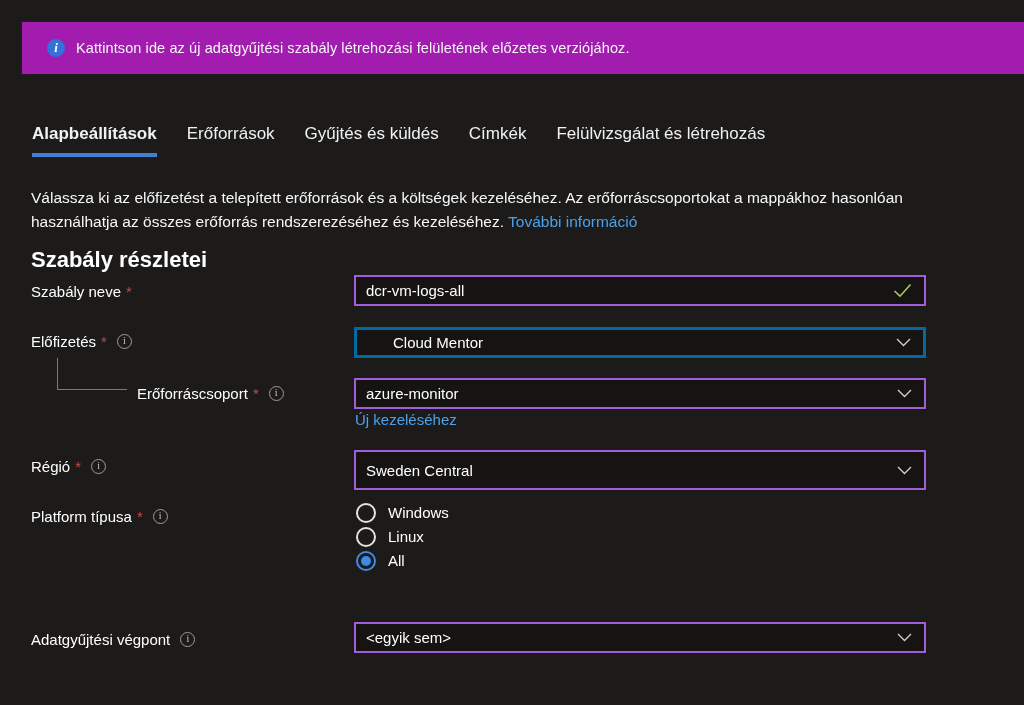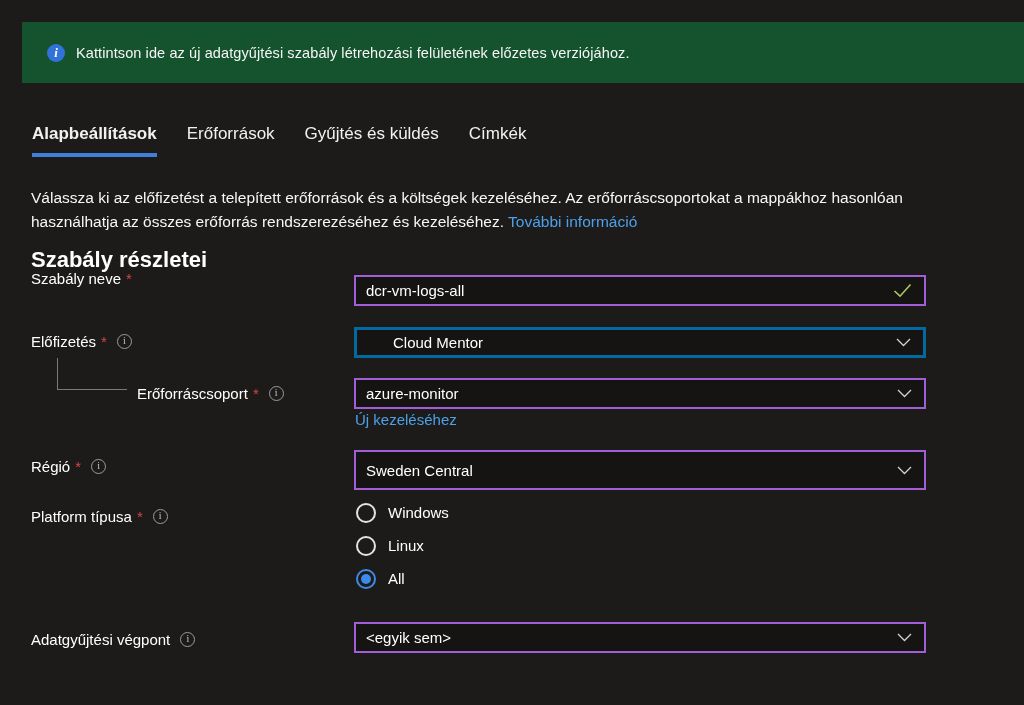--- a/index.html
+++ b/index.html
@@ -7,22 +7,22 @@
   body {
     background:#1c1b1a;
     color:#ffffff;
     font-family:"Liberation Sans", sans-serif;
     position:relative;
     overflow:hidden;
   }
 
   
   .banner {
-    position:absolute; left:22px; top:22px; width:1002px; height:61px;
-    background:#14532d;
+    position:absolute; left:22px; top:22px; width:1002px; height:52px;
+    background:#a21caf;
     display:flex; align-items:center;
     padding-left:25px;
     cursor:pointer;
   }
   .info-badge {
     width:18px; height:18px; border-radius:50%;
     background:#3273d9; color:#ffffff;
     display:flex; align-items:center; justify-content:center;
     font-family:"Liberation Serif", serif;
     font-size:13px; font-weight:bold; font-style:italic;
@@ -89,21 +89,21 @@
   .dropdown {
     display:flex; align-items:center; justify-content:space-between;
     padding:0 12px 0 10px;
     font-size:15px; color:#ffffff; cursor:pointer;
   }
   .dropdown.gray   { border:3px solid #0369a1;padding-left:36px; }
   .dropdown.purple { border:2px solid #a25dd8; }
   .chevron { flex:none; display:flex; margin-left:8px; }
 
   
-  #rule-name-label     { top:268px; }
+  #rule-name-label     { top:281px; }
   #rule-name-control   { top:275px; }
 
   #subscription-label  { top:331px; }
   #subscription-control{ top:327px; }
 
   .elbow {
     position:absolute; left:57px; top:358px; width:70px; height:32px;
     border-left:1px solid #7d7b79; border-bottom:1px solid #7d7b79;
   }
   #resource-group-label   { top:383px; left:137px; }
@@ -112,21 +112,21 @@
     position:absolute; left:355px; top:411px;
     font-size:15px;
   }
 
   #region-label   { top:456px; }
   #region-control { top:450px; height:40px; }
 
   #platform-label { top:506px; }
   .radio-group {
     position:absolute; left:356px; top:502px;
-    display:flex; flex-direction:column; gap:12px;justify-content:flex-end;
+    display:flex; flex-direction:column; gap:3px;justify-content:flex-end;
   }
   .radio-option {
     display:flex; align-items:center; gap:12px;
     height:21px; cursor:pointer;
   }
   .radio-circle {
     width:20px; height:20px; border-radius:50%;
     border:2px solid #e3e3e3; position:relative; flex:none;
   }
   .radio-option.selected .radio-circle { border-color:#3e8ae8; }
@@ -145,20 +145,21 @@
 <div class="banner">
   <span class="info-badge"></span>
   <span class="banner-text">Kattintson ide az új adatgyűjtési szabály létrehozási felületének előzetes verziójához.</span>
 </div>
 
 <div class="tabs">
   <div class="tab active">Alapbeállítások</div>
   <div class="tab">Erőforrások</div>
   <div class="tab">Gyűjtés és küldés</div>
   <div class="tab">Címkék</div>
+  <div class="tab">Felülvizsgálat és létrehozás</div>
 </div>
 
 <p class="intro"><span>Válassza ki az előfizetést a telepített erőforrások és a költségek kezeléséhez. Az erőforráscsoportokat a mappákhoz hasonlóan használhatja az összes erőforrás rendszerezéséhez és kezeléséhez.</span>
   <a class="link">További információ</a>
 </p>
 
 <h3 class="section-title">Szabály részletei</h3>
 
 <div class="field-label" id="rule-name-label">
   <span>Szabály neve</span>

